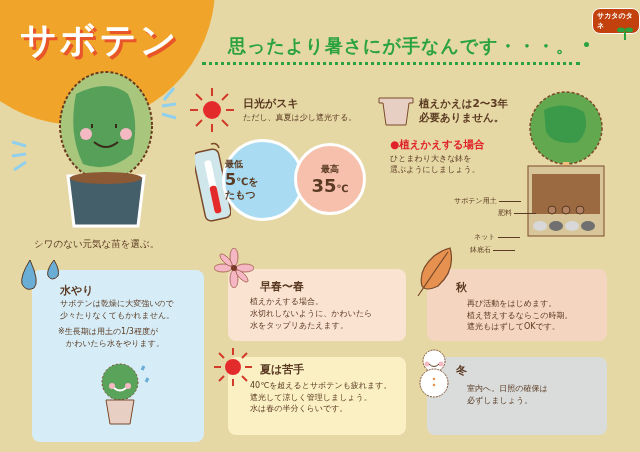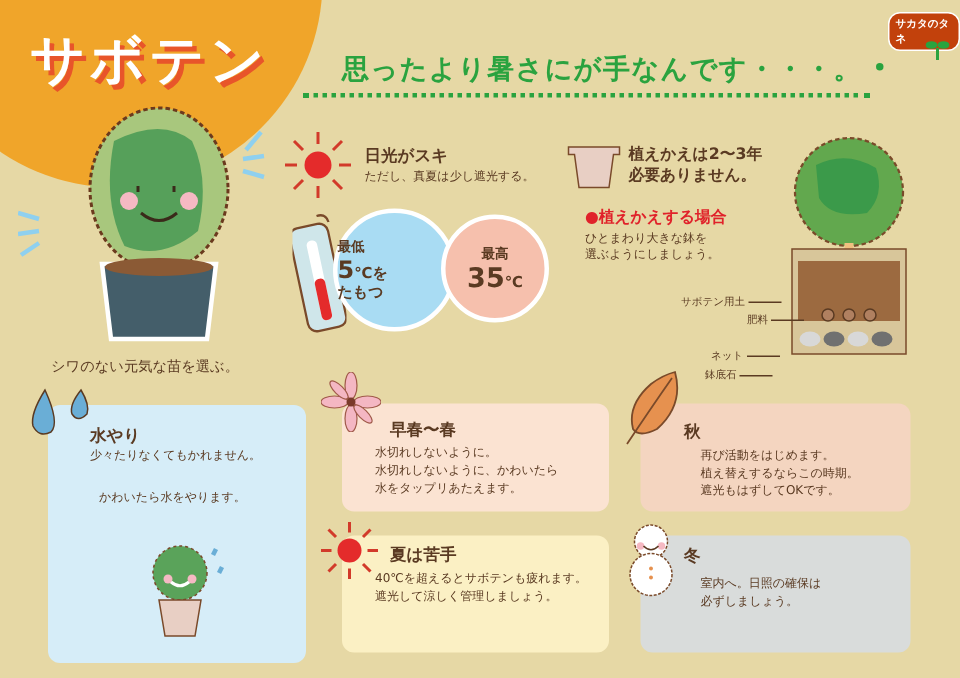--- a/index.html
+++ b/index.html
@@ -170,23 +170,25 @@
 <div class="pot-legend" style="left:470px; top:221px;margin-top:24px;">鉢底石</div>
 <div class="pot-legend" style="left:474px; top:232px;">ネット</div>
 
 <div class="card card-water"></div>
 <svg class="abs" style="left:14px; top:258px;" width="48" height="36" viewBox="0 0 48 36">
   <path d="M16 2 Q6 18 8 26 Q12 34 20 30 Q26 24 16 2Z" fill="#6aaed6" stroke="#5a3a22" stroke-width="1"></path>
   <path d="M40 2 Q32 12 34 18 Q38 24 44 18 Q46 12 40 2Z" fill="#6aaed6" stroke="#5a3a22" stroke-width="1"></path>
 </svg>
 <div class="abs heading" style="left:60px; top:283px; font-size:11px;">水やり</div>
 <div class="abs body-text" style="left:60px; top:298px; font-size:8px;">
+  <div>サボテンは乾燥に大変強いので</div>
   <div>少々たりなくてもかれません。</div>
 </div>
 <div class="abs body-text" style="left:58px; top:326px; font-size:8px;">
+  <div>※生長期は用土の1/3程度が</div>
   <div style="padding-left:8px;">かわいたら水をやります。</div>
 </div>
 <svg class="abs" style="left:96px; top:358px;" width="60" height="70" viewBox="0 0 60 70">
   <circle cx="24" cy="24" r="18" fill="#5aa35a" stroke="#7a4a2a" stroke-width="1" stroke-dasharray="2 2"></circle>
   <circle cx="16" cy="28" r="3" fill="#f5b9c3"></circle>
     <circle cx="32" cy="28" r="3" fill="#f5b9c3"></circle>
   <path d="M18 30 Q24 35 30 30" stroke="#fff" stroke-width="2" fill="none"></path>
   <path d="M10 42 H38 L34 66 H14 Z" fill="#e8cfc4" stroke="#7a4a2a" stroke-width="1"></path>
   <path d="M48 8 l-2 4 M52 20 l-2 4" stroke="#6aaed6" stroke-width="3"></path>
 </svg>
@@ -198,36 +200,37 @@
     <ellipse cx="20" cy="31" rx="4" ry="9"></ellipse>
     <ellipse cx="9" cy="20" rx="9" ry="4"></ellipse>
     <ellipse cx="31" cy="20" rx="9" ry="4"></ellipse>
     <ellipse cx="12" cy="12" rx="3" ry="8" transform="rotate(-45 12 12)"></ellipse>
     <ellipse cx="28" cy="28" rx="3" ry="8" transform="rotate(-45 28 28)"></ellipse>
   </g>
   <circle cx="20" cy="20" r="3" fill="#7a3a2a"></circle>
 </svg>
 <div class="abs heading" style="left:260px; top:279px; font-size:11px;">早春〜春</div>
 <div class="abs body-text" style="left:250px; top:296px; font-size:8px; line-height:1.5;">
-  <div>水切れしないように。</div>
+  <div>植えかえする場合。</div>
   <div>水切れしないように、かわいたら</div>
   <div>水をタップリあたえます。</div>
 </div>
 
 <div class="card card-summer"></div>
 <svg class="abs" style="left:214px; top:348px;" width="38" height="38" viewBox="0 0 38 38">
   <g stroke="#d23a2a" stroke-width="2">
     <path d="M19 0 V7 M19 31 V38 M0 19 H7 M31 19 H38 M5 5 L10 10 M28 28 L33 33 M33 5 L28 10 M5 33 L10 28"></path>
   </g>
   <circle cx="19" cy="19" r="8" fill="#e42b2b"></circle>
 </svg>
 <div class="abs heading" style="left:260px; top:362px; font-size:11px;">夏は苦手</div>
 <div class="abs body-text" style="left:250px; top:380px; font-size:8px; line-height:1.45;">
   <div>40℃を超えるとサボテンも疲れます。</div>
   <div>遮光して涼しく管理しましょう。</div>
+  <div>水は春の半分くらいです。</div>
 </div>
 
 <div class="card card-autumn"></div>
 <svg class="abs" style="left:414px; top:246px;" width="42" height="52" viewBox="0 0 42 52">
   <path d="M36 2 Q42 24 24 40 Q12 46 8 40 Q4 24 20 10 Q28 4 36 2Z" fill="#e6914f" stroke="#7a4a2a" stroke-width="1.2"></path>
   <path d="M34 6 Q20 26 4 50" stroke="#7a4a2a" stroke-width="1.2" fill="none"></path>
 </svg>
 <div class="abs heading" style="left:456px; top:280px; font-size:11px;">秋</div>
 <div class="abs body-text" style="left:467px; top:298px; font-size:8px; line-height:1.45;">
   <div>再び活動をはじめます。</div>

